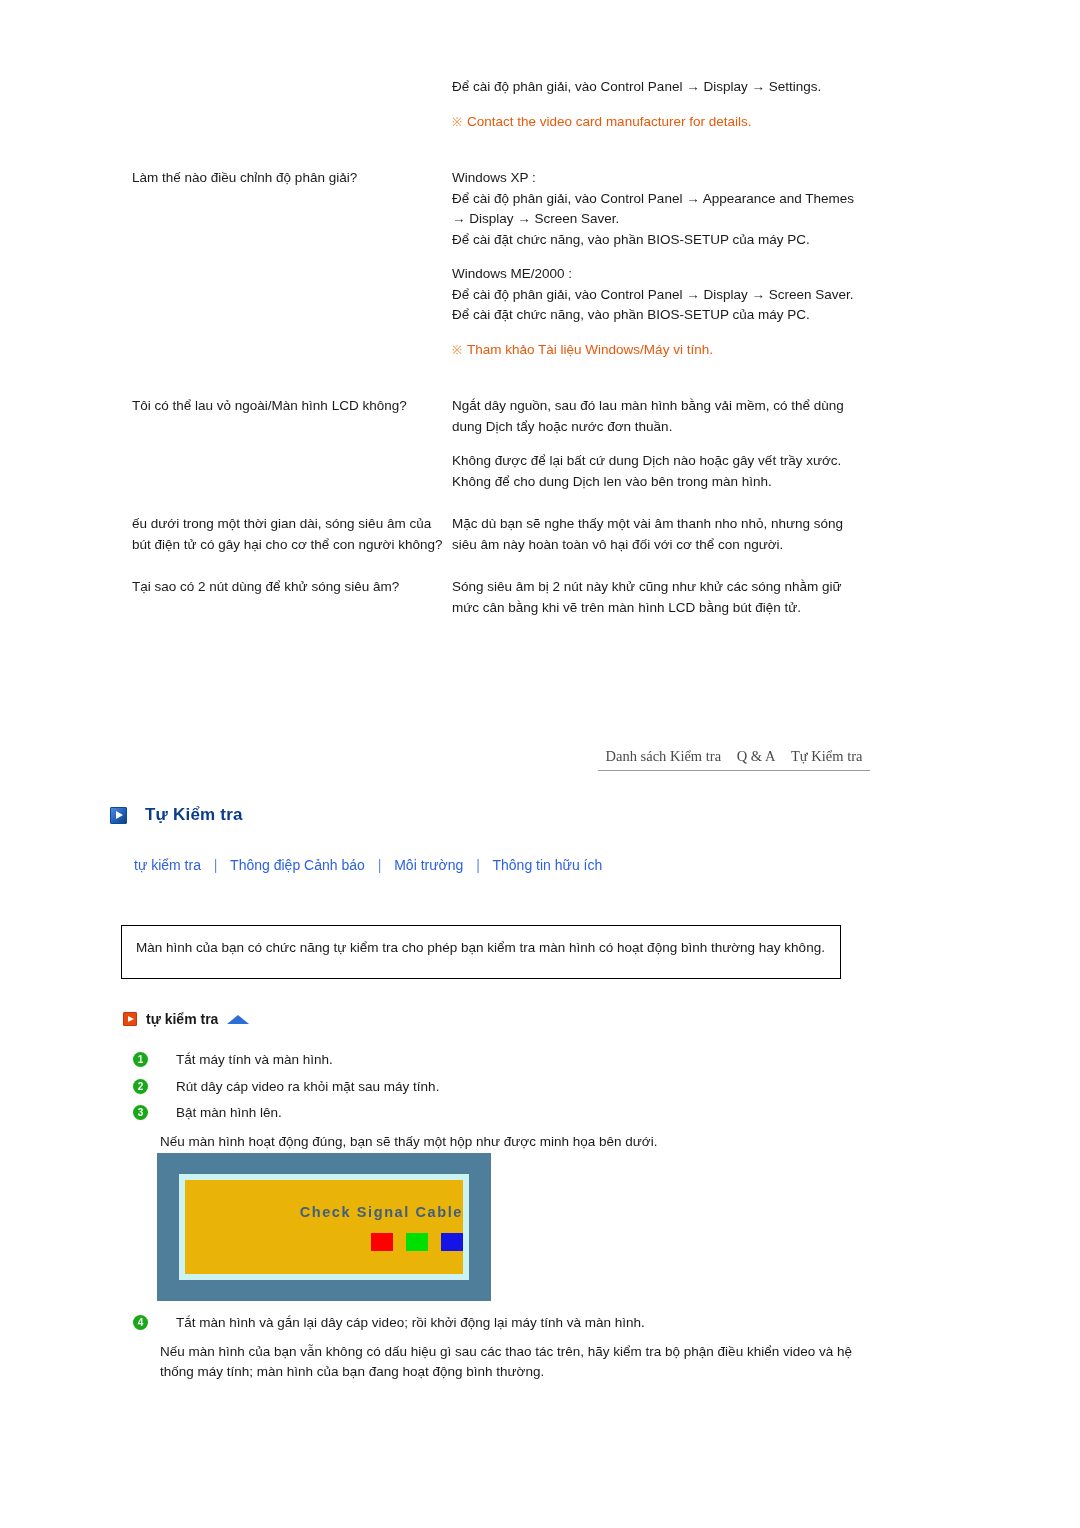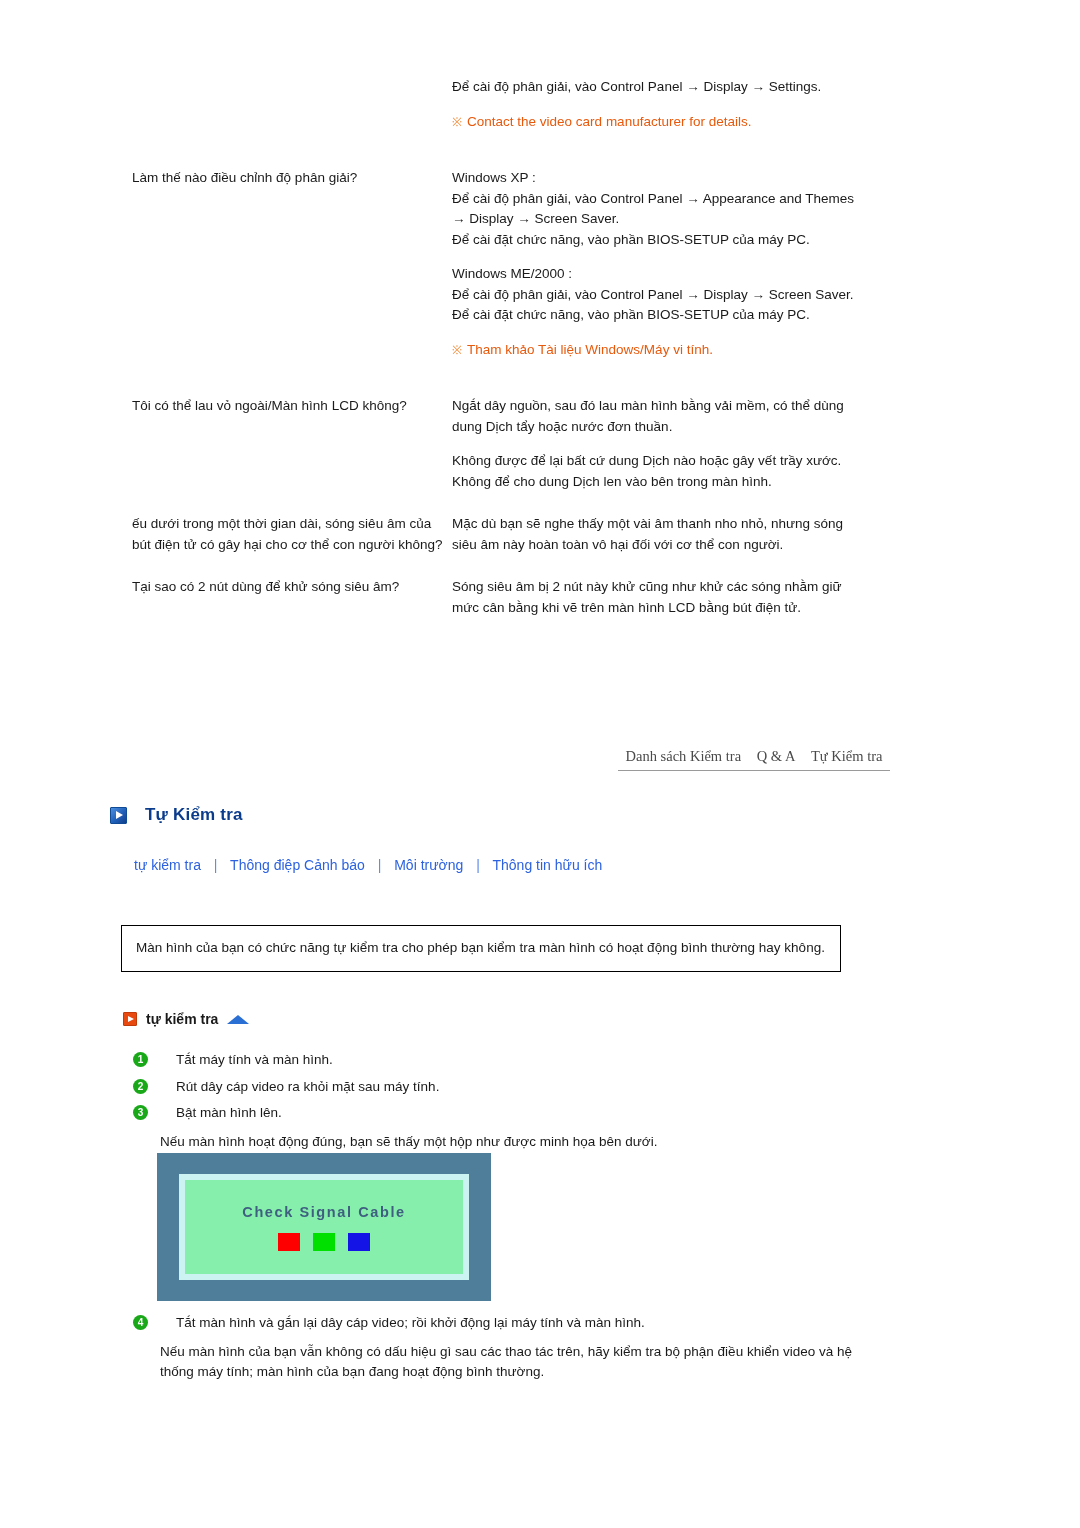--- a/index.html
+++ b/index.html
@@ -50,21 +50,21 @@
   }
   .note .mark {
     color: #f08c3a;
     margin-right: 5px;
     font-size: 12px;
   }
 
   
   .crumbnav {
     position: absolute;
-    left: 618px;
+    left: 598px;
     top: 748px;
     width: 272px;
     font-family: "Liberation Serif", serif;
     font-size: 14.5px;
     color: #4a4a4a;
     text-align: center;
     white-space: nowrap;
   }
   .crumbnav .crumb {
     display: inline-block;
@@ -128,21 +128,21 @@
     padding: 0 9px;
   }
 
   
   .intro-box {
     position: absolute;
     left: 121px;
     top: 925px;
     width: 720px;
     border: 1.5px solid #000000;
-    padding: 12px 14px 13px 14px;
+    padding: 12px 14px 20px 14px;
     box-sizing: border-box;
     font-size: 13.5px;
     line-height: 1.5;
     color: #1a1a1a;
   }
 
   
   .subsection-head {
     position: absolute;
     left: 123px;
@@ -228,26 +228,26 @@
     top: 1153px;
     width: 334px;
     height: 148px;
     background: #4f7e9b;
     box-sizing: border-box;
     padding: 21px 22px;
   }
   .monitor-inner {
     width: 100%;
     height: 100%;
-    background: #86efac;
+    background: #eab308;
     border: 6px solid #cdf2f2;
     box-sizing: border-box;
     display: flex;
     flex-direction: column;
-    align-items: center;
+    align-items: flex-end;
     justify-content: center;
   }
   .monitor-text {
     font-size: 14.5px;
     font-weight: bold;
     letter-spacing: 1.6px;
     color: #3f5f80;
     margin-bottom: 13px;
   }
   .swatches {

